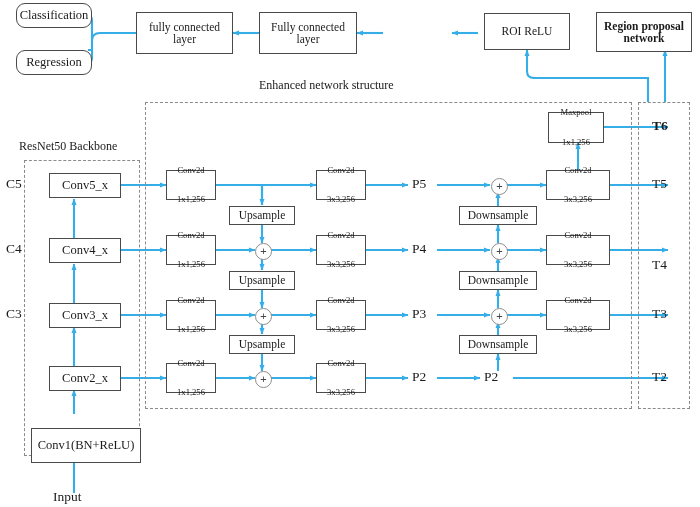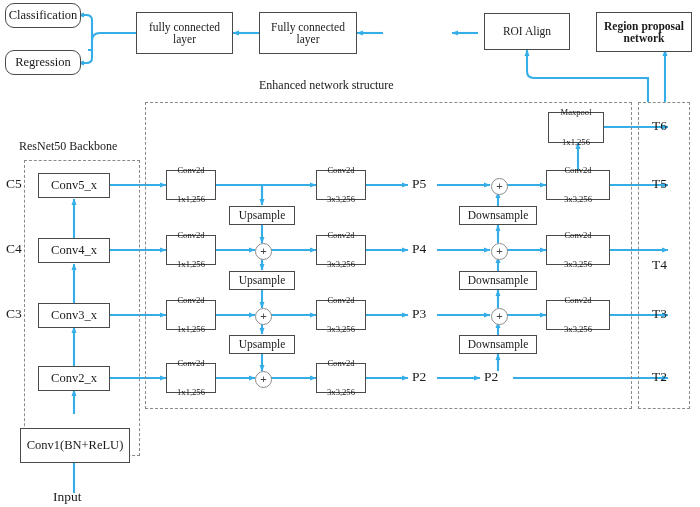--- a/index.html
+++ b/index.html
@@ -4,21 +4,21 @@
 <style>
   html,body{margin:0;padding:0;background:#ffffff;}
   #root{position:relative;width:700px;height:507px;overflow:hidden;
         font-family:"Liberation Serif", serif;color:#1a1a1a;background:#fff;}
   svg#wires{position:absolute;left:0;top:0;width:700px;height:507px;pointer-events:none;}
 
   .box{position:absolute;box-sizing:border-box;border:1.6px solid #4a4a4a;background:#fff;
        display:flex;flex-direction:column;align-items:center;justify-content:center;
        text-align:center;line-height:1.08;z-index:3;}
   .box.rounded{border-radius:9px;border-width:1.3px;}
-  .t16{font-size:12.5px;}
+  .t16{font-size:12.5px;margin-left:11px;}
   .t14{font-size:11.5px;}
   .t11{font-size:8.6px;gap:20px;}
   .lbl{position:absolute;z-index:3;white-space:nowrap;}
   .lbl.t17{font-size:13.5px;}
   .lbl.t15{font-size:12px;}
   .dash{position:absolute;box-sizing:border-box;border:1.4px dashed #8a8a8a;z-index:1;background:transparent;}
   .plus{position:absolute;width:15px;height:15px;border:1.3px solid #8d8d8d;border-radius:50%;
         background:#fff;z-index:4;display:flex;align-items:center;justify-content:center;
         font-size:11px;line-height:1;color:#444;font-family:"Liberation Sans",sans-serif;}
 </style>
@@ -114,21 +114,21 @@
 
       <path d="M578,172 L578,143"></path>
       <path d="M604,127 L668,127"></path>
     </g>
   </svg>
 
   <div class="box rounded t16" style="left:5px;top:3px;width:76px;height:25px;">Classification</div>
   <div class="box rounded t16" style="left:5px;top:50px;width:76px;height:25px;">Regression</div>
   <div class="box t14" style="left:136px;top:12px;width:97px;height:42px;">fully connected layer</div>
   <div class="box t14" style="left:259px;top:12px;width:98px;height:42px;">Fully connected layer</div>
-  <div class="box t14" style="left:484px;top:13px;width:86px;height:37px;">ROI Align</div>
+  <div class="box t14" style="left:484px;top:13px;width:86px;height:37px;">ROI ReLU</div>
   <div class="box t14" style="left:596px;top:12px;width:96px;height:40px;font-weight:bold;">Region proposal network</div>
 
   <div class="lbl t15" style="left:259px;top:78px;">Enhanced network structure</div>
   <div class="lbl t15" style="left:19px;top:139px;">ResNet50 Backbone</div>
 
   <div class="lbl t17" style="left:6px;top:176px;">C5</div>
   <div class="lbl t17" style="left:6px;top:241px;">C4</div>
   <div class="lbl t17" style="left:6px;top:306px;">C3</div>
   <div class="lbl t17" style="left:6px;top:369px;margin-left:48px;">C2</div>
 
@@ -206,19 +206,19 @@
   <div class="box t11" style="left:546px;top:300px;width:64px;height:30px;">
     <span>Conv2d</span>
     <span>3x3,256</span>
   </div>
 
   <div class="box t11" style="left:548px;top:112px;width:56px;height:31px;">
     <span>Maxpool</span>
     <span>1x1,256</span>
   </div>
 
-  <div class="lbl t17" style="left:652px;top:118px;">T6</div>
+  <div class="lbl t17" style="left:652px;top:118px;font-weight:bold;">T6</div>
   <div class="lbl t17" style="left:652px;top:176px;">T5</div>
   <div class="lbl t17" style="left:652px;top:241px;margin-top:16px;">T4</div>
   <div class="lbl t17" style="left:652px;top:306px;">T3</div>
   <div class="lbl t17" style="left:652px;top:369px;">T2</div>
 
 </div>
 
 </body></html>

